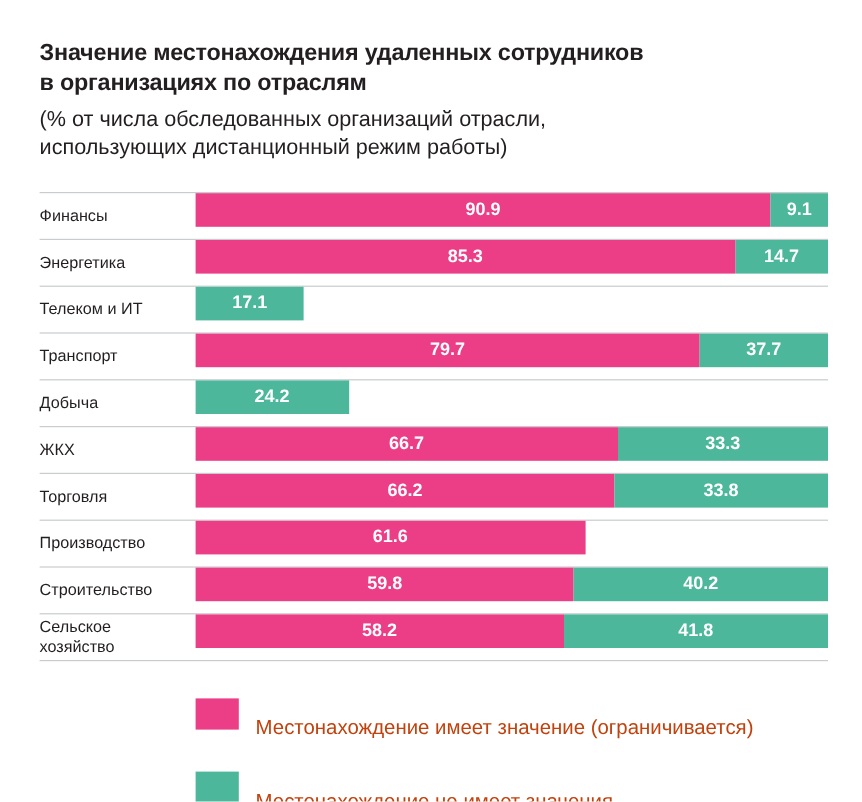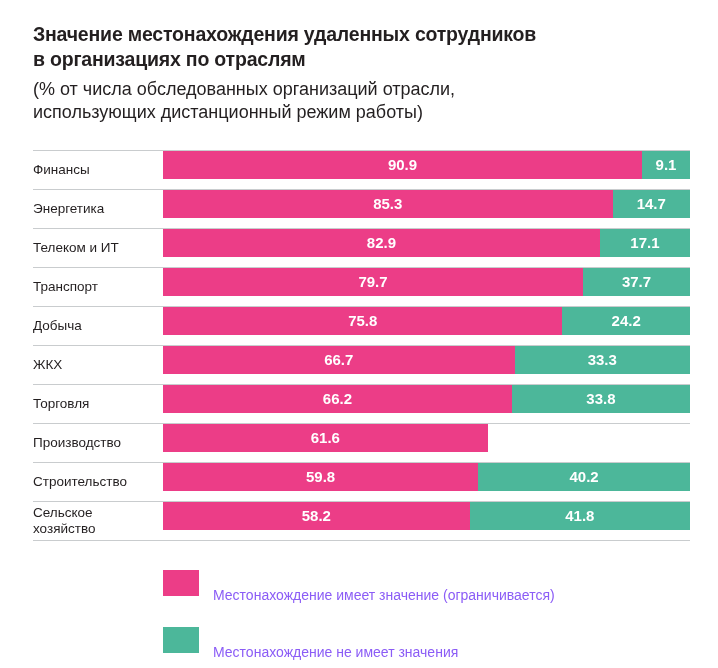--- a/index.html
+++ b/index.html
@@ -12,21 +12,21 @@
     background: #ffffff;
     font-family: "Liberation Sans", sans-serif;
     color: #231f20;
     overflow: hidden;
   }
   .page {
     position: relative;
     width: 718px;
     height: 668px;
     box-sizing: border-box;
-    padding: 22px 28px 0 33px;
+    padding: 32px 28px 0 33px;
   }
   .title-block {
     margin: 0 0 0 0;
   }
   .title-main {
     font-size: 19.5px;
     font-weight: bold;
     line-height: 1.28;
     letter-spacing: -0.2px;
     color: #231f20;
@@ -101,22 +101,22 @@
   }
   .swatch {
     width: 36px;
     height: 26px;
     flex: 0 0 36px;
     margin-right: 14px;
   }
   .swatch-a { background: #ec3d87; }
   .swatch-b { background: #4cb79a; }
   .legend-text {
-    font-size: 14px;
-    color: #8b5cf6;
+    font-size: 17px;
+    color: #c2410c;
     margin-top: 24px;
   }
 </style>
 </head>
 <body>
 
 <div class="page">
 
   <div class="title-block">
     <div class="title-main">
@@ -154,21 +154,20 @@
         </div>
       </div>
     </div>
 
     <div class="row">
       <div class="row-label">
         <span>Телеком и ИТ</span>
       </div>
       <div class="bars">
         <div class="bar-wrap">
-          <div class="seg seg-a" style="width:82.9%">82.9</div>
           <div class="seg seg-b" style="width:17.1%">17.1</div>
         </div>
       </div>
     </div>
 
     <div class="row">
       <div class="row-label">
         <span>Транспорт</span>
       </div>
       <div class="bars">
@@ -178,21 +177,20 @@
         </div>
       </div>
     </div>
 
     <div class="row">
       <div class="row-label">
         <span>Добыча</span>
       </div>
       <div class="bars">
         <div class="bar-wrap">
-          <div class="seg seg-a" style="width:75.8%">75.8</div>
           <div class="seg seg-b" style="width:24.2%">24.2</div>
         </div>
       </div>
     </div>
 
     <div class="row">
       <div class="row-label">
         <span>ЖКХ</span>
       </div>
       <div class="bars">

